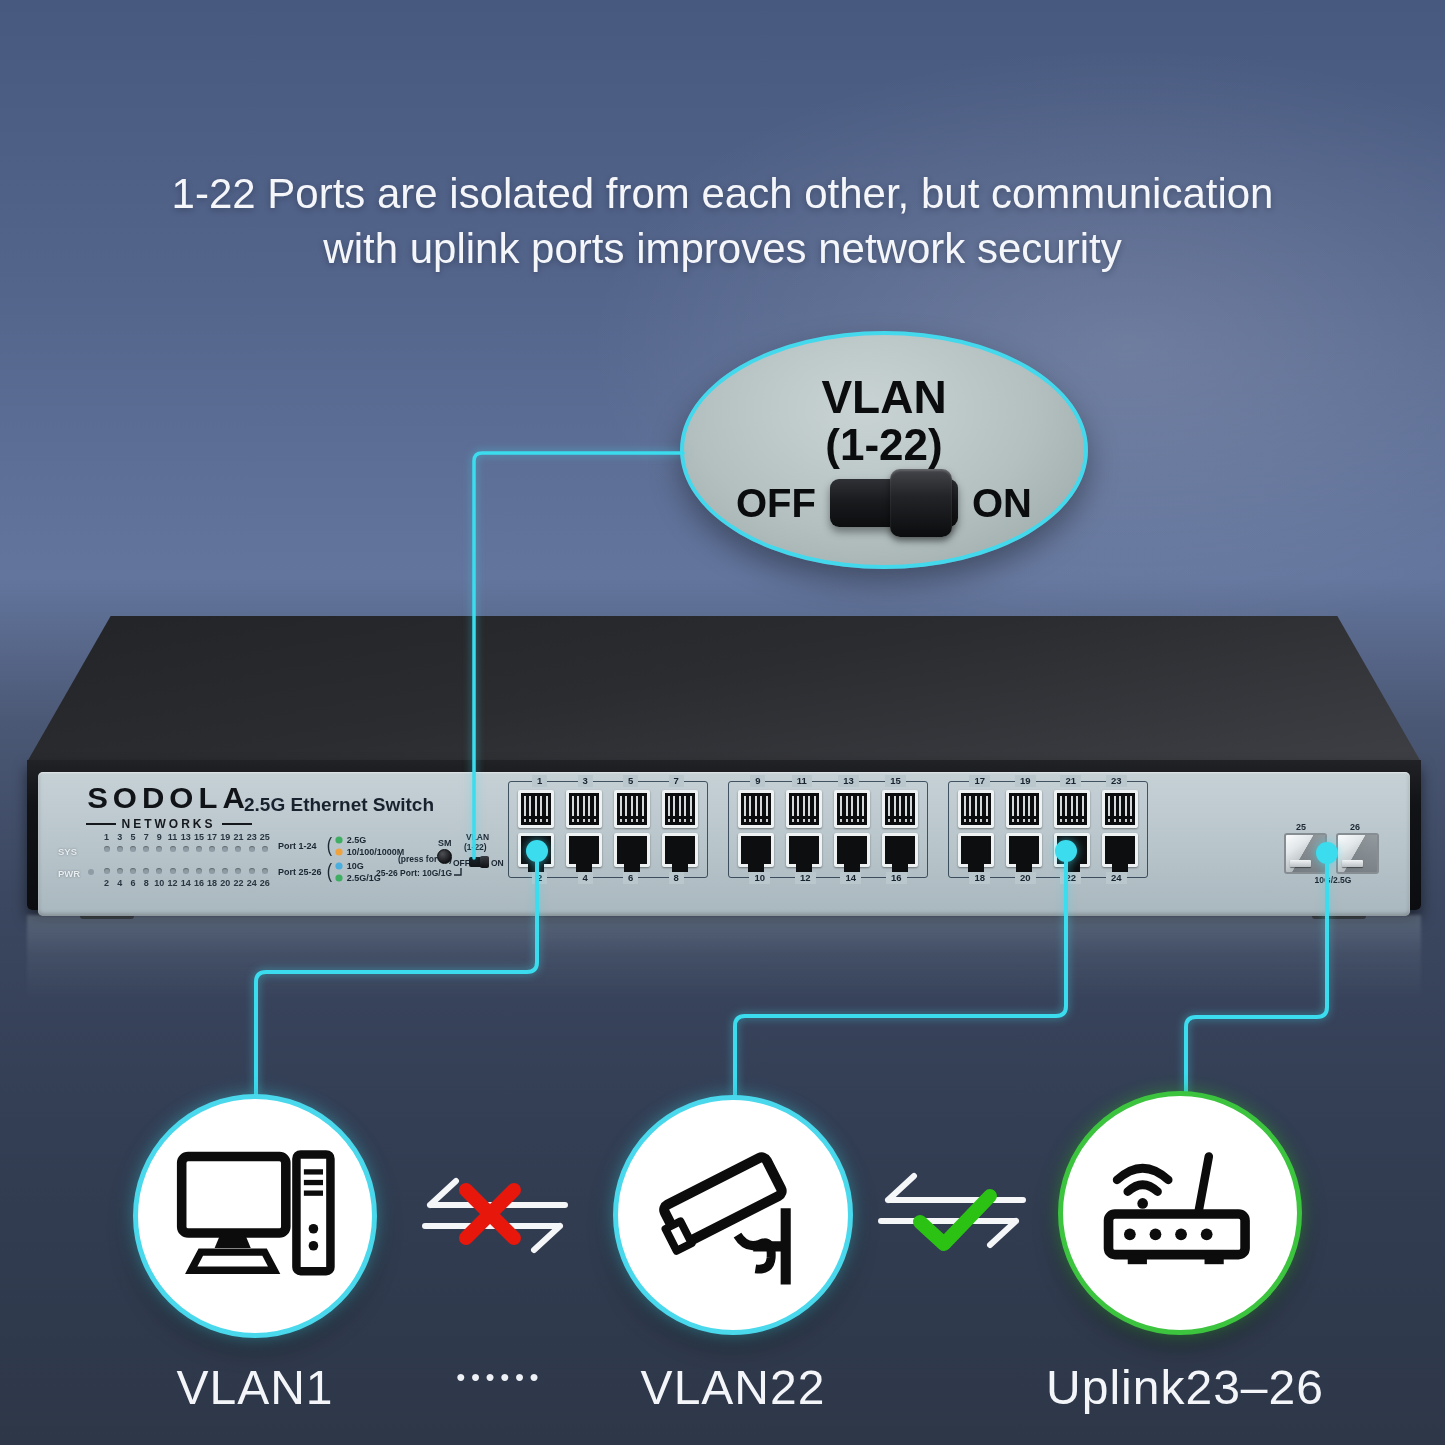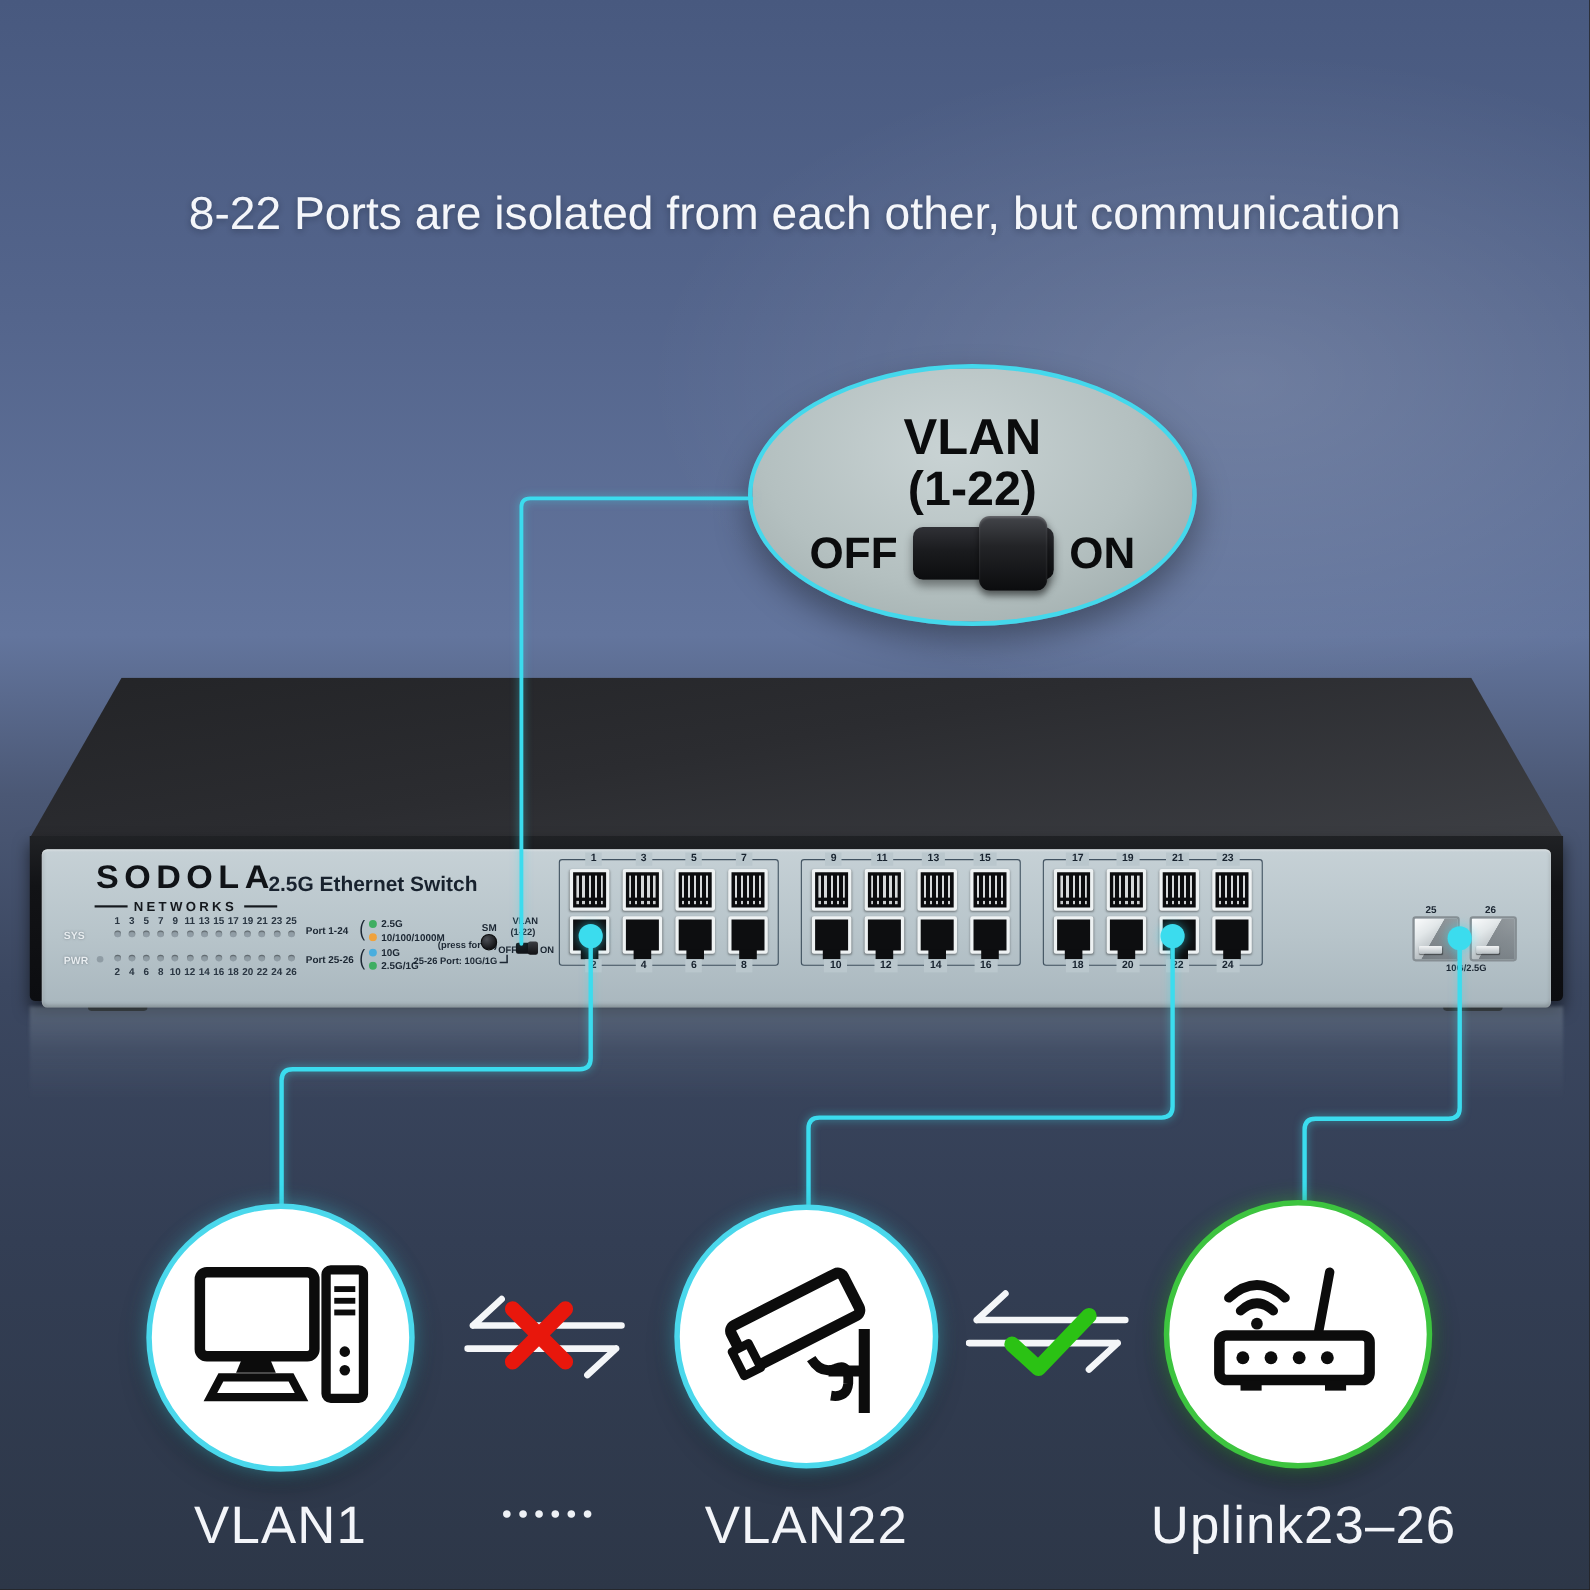--- a/index.html
+++ b/index.html
@@ -119,21 +119,22 @@
 
   svg{display:block;}
   #overlay{left:0;top:0;pointer-events:none;}
 </style>
 </head>
 <body>
 
 <div id="canvas">
 
   <div class="abs" id="subtitle">
-    <div>8-22 Ports are isolated from each other, but communication</div>
+    <div>1-22 Ports are isolated from each other, but communication</div>
+    <div>with uplink ports improves network security</div>
   </div>
 
   <div class="abs" id="chassis-top"></div>
   <div class="abs" id="chassis-front"></div>
   <div class="abs foot" style="left:80px;"></div>
   <div class="abs foot" style="left:1312px;"></div>
   <div class="abs" id="reflection"></div>
 
   <div class="abs" id="faceplate">
     <div class="abs" id="brand">

